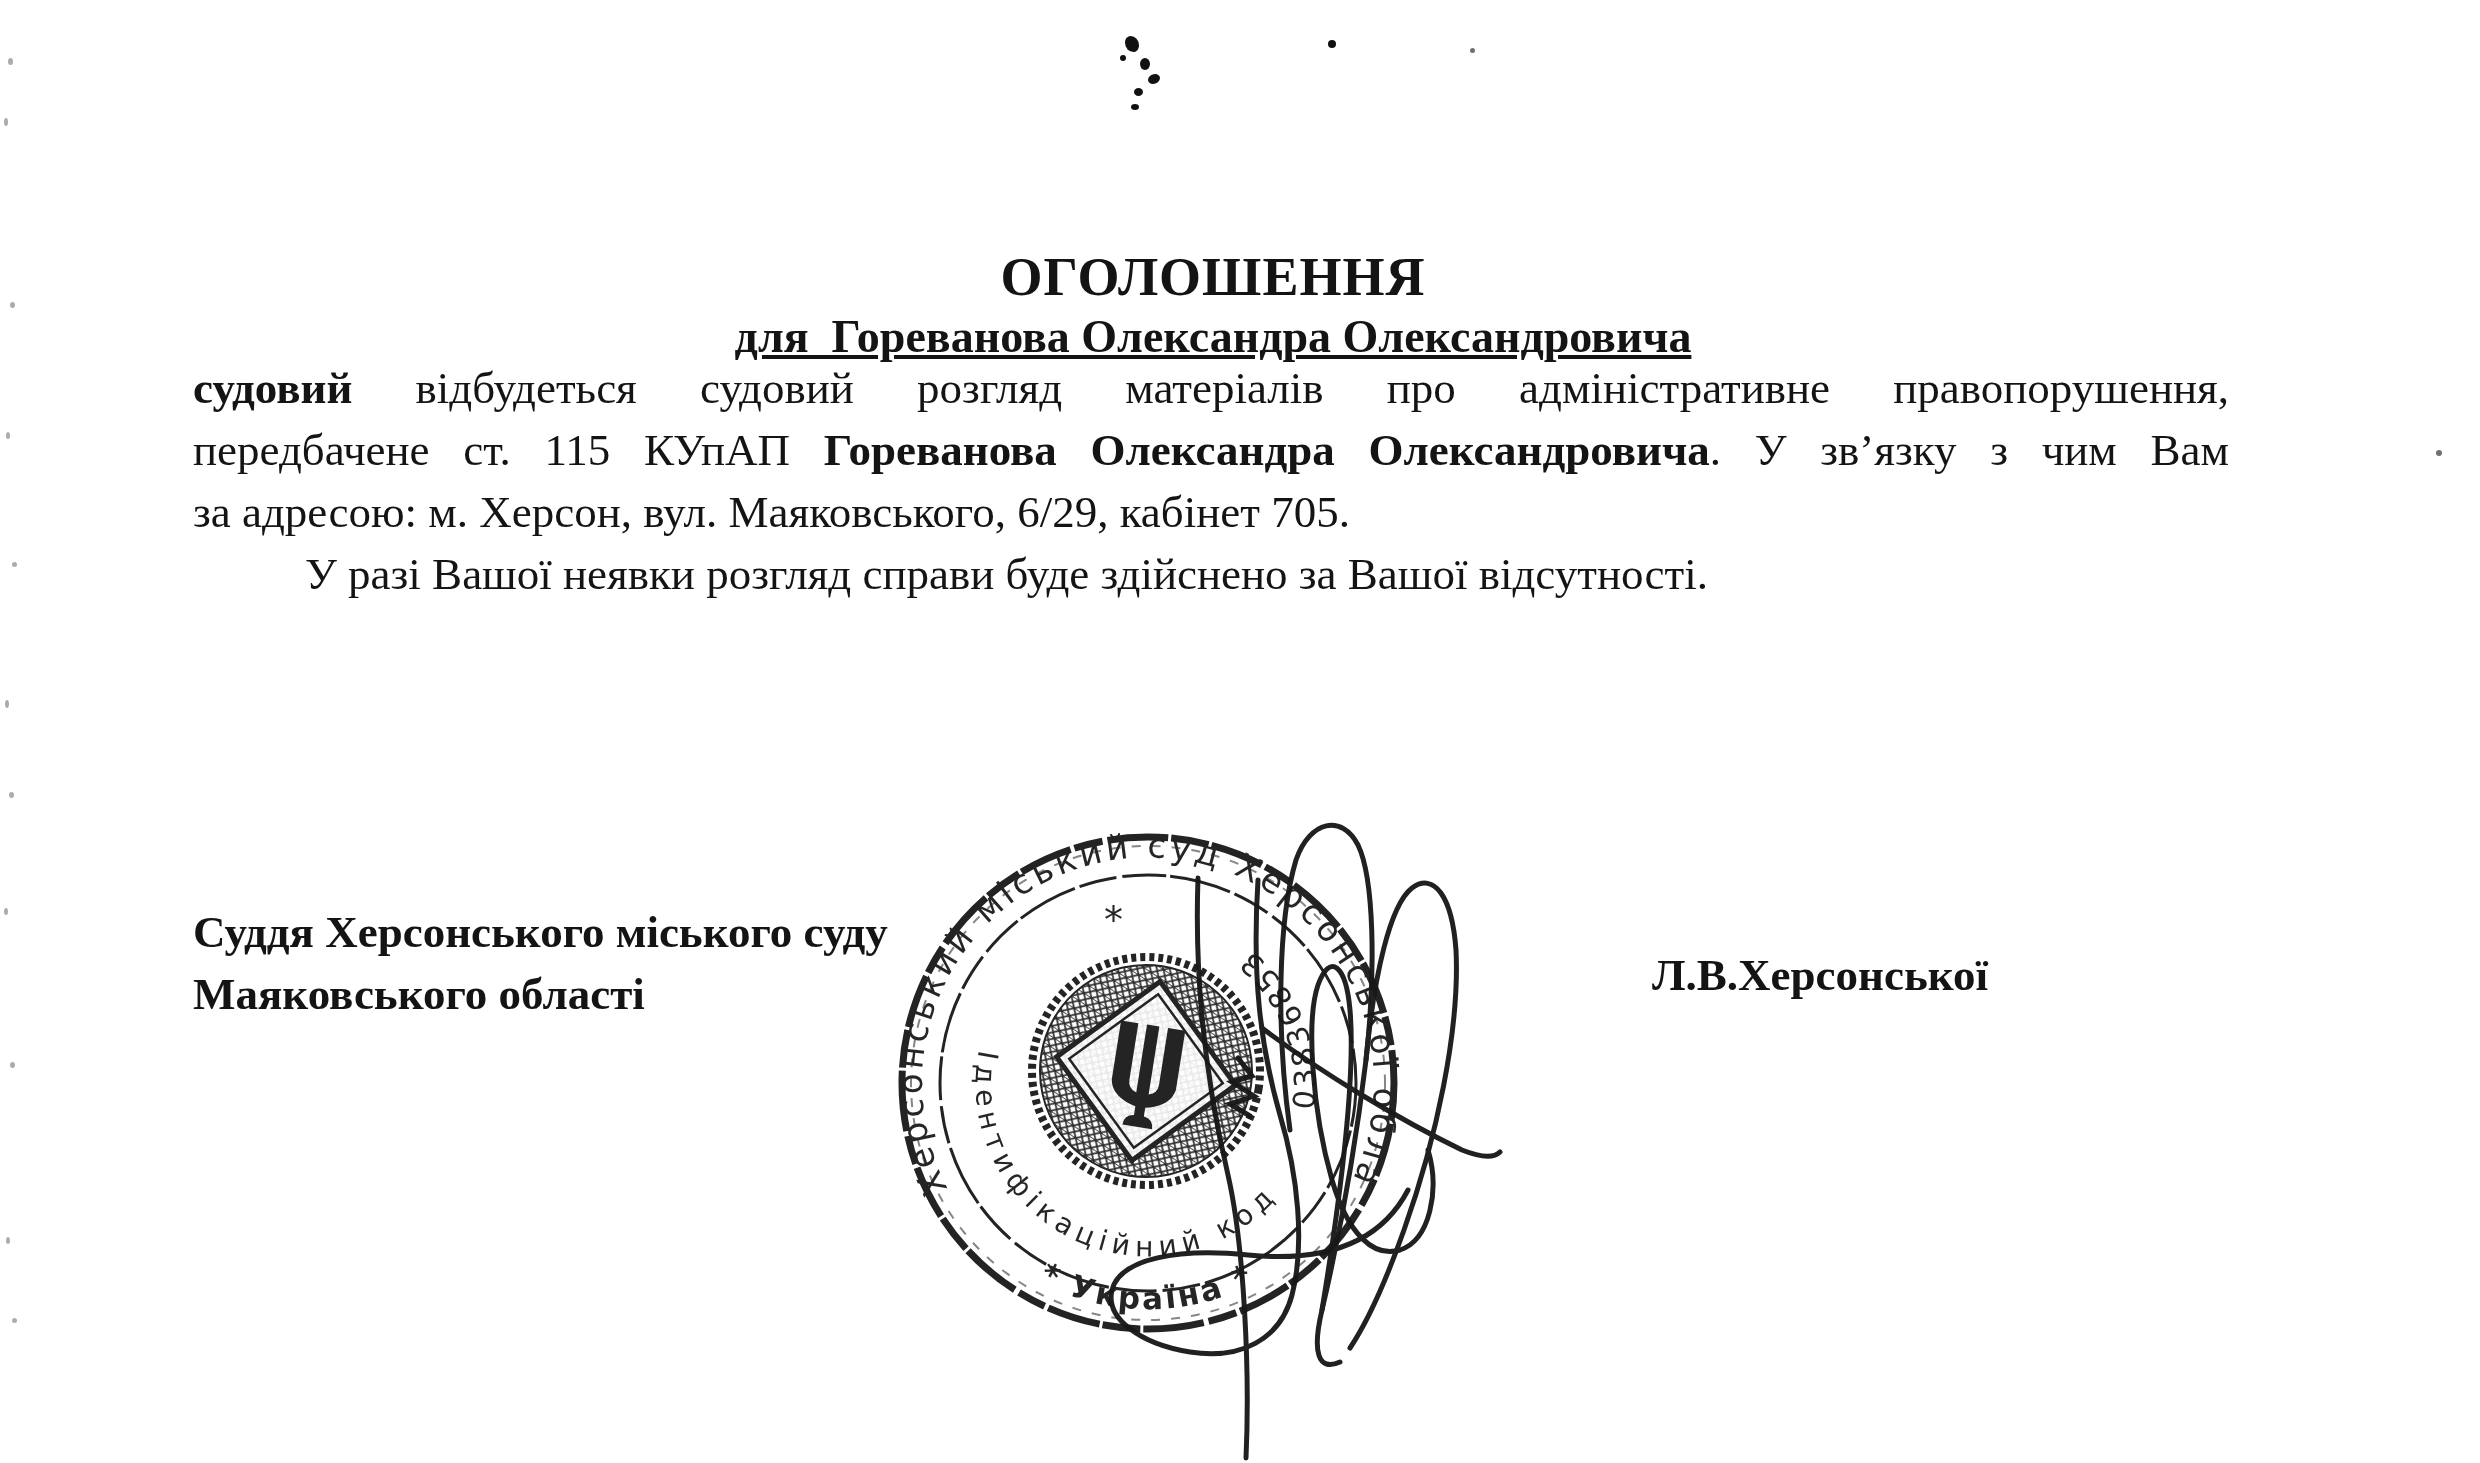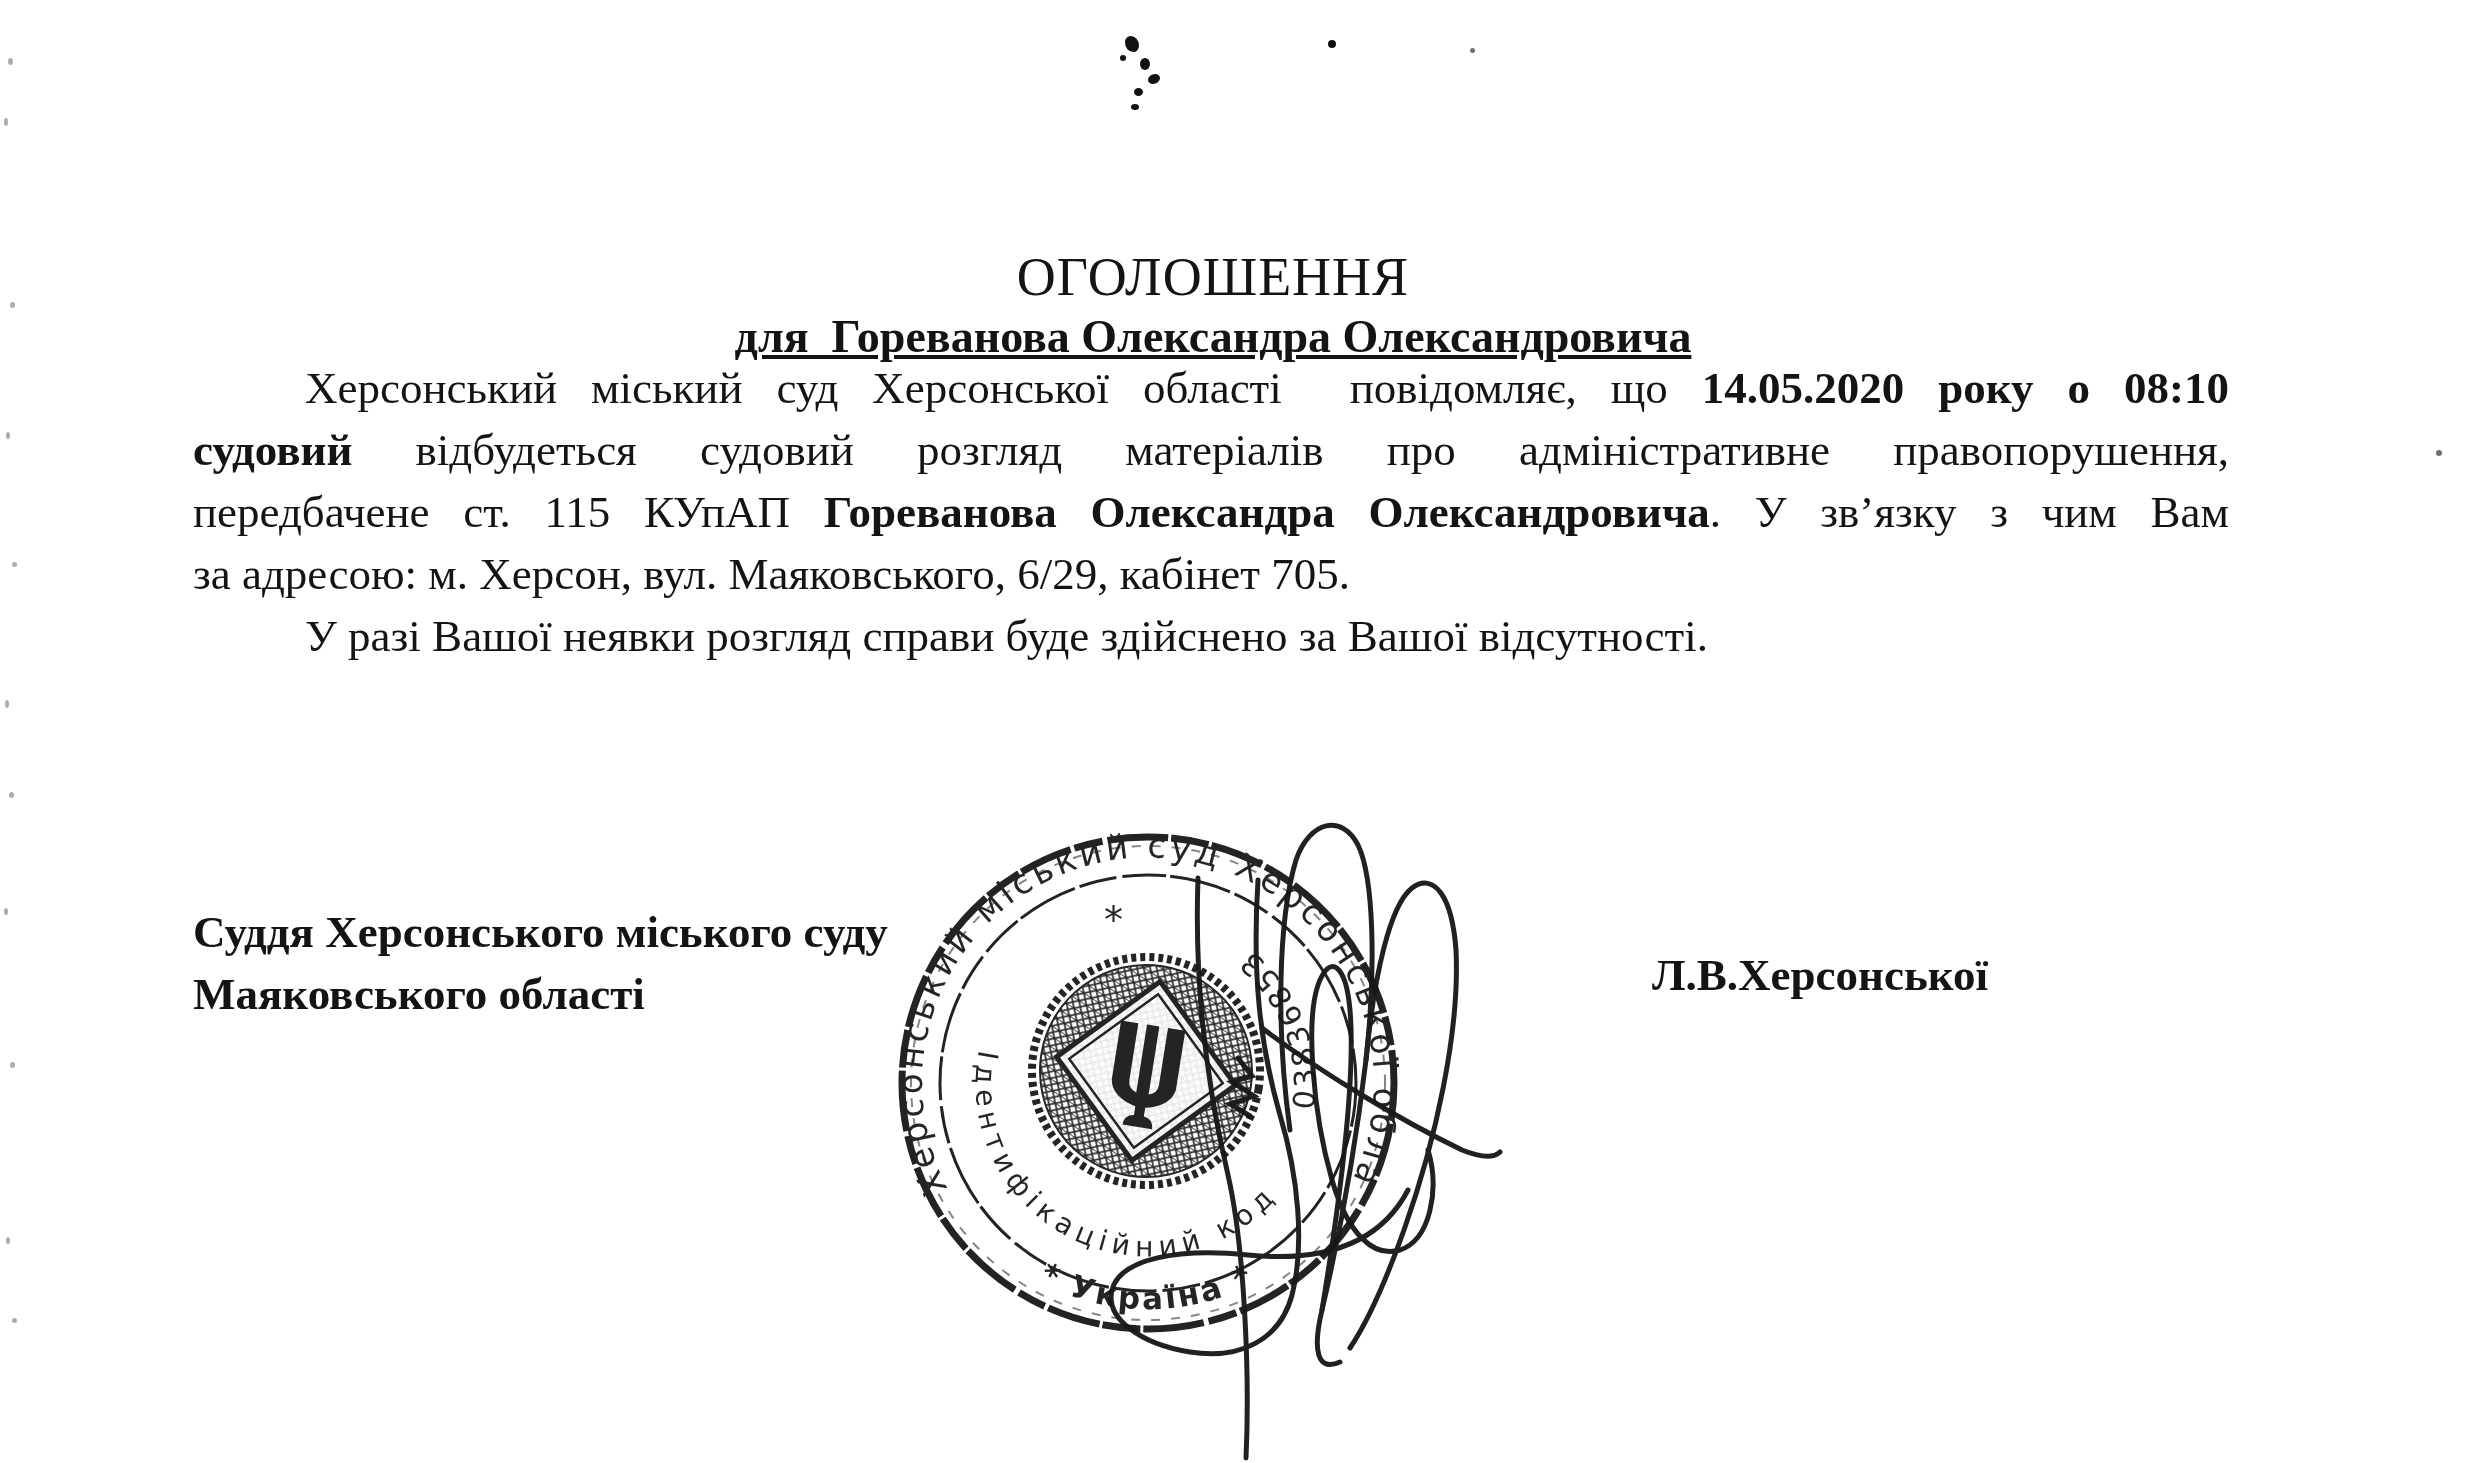--- a/index.html
+++ b/index.html
@@ -6,21 +6,21 @@
   .page{
     position:relative;
     width:2480px;height:1463px;
     background:#ffffff;
     overflow:hidden;
     font-family:"Liberation Serif", serif;
     color:#141414;
   }
   .doc-title{
     position:absolute;left:195px;top:247px;width:2036px;
-    text-align:center;font-size:54px;font-weight:normal;letter-spacing:1px;
+    text-align:center;font-size:54px;font-weight:bold;letter-spacing:1px;
     line-height:60px;
   }
   .doc-subtitle{
     position:absolute;left:195px;top:309px;width:2036px;
     text-align:center;font-size:46px;font-weight:bold;
     line-height:56px;white-space:pre;text-decoration:underline;
   }
   .body-block{
     position:absolute;left:193px;top:357px;width:2036px;
   }
@@ -69,21 +69,20 @@
   <div class="speck faint" style="left:9px;top:792px;width:5px;height:6px;"></div>
   <div class="speck faint" style="left:4px;top:908px;width:4px;height:7px;"></div>
   <div class="speck faint" style="left:10px;top:1062px;width:5px;height:6px;"></div>
   <div class="speck faint" style="left:6px;top:1237px;width:4px;height:7px;"></div>
   <div class="speck faint" style="left:12px;top:1318px;width:5px;height:5px;"></div>
 
   <div class="doc-title">ОГОЛОШЕННЯ</div>
   <div class="doc-subtitle">для &nbsp;Гореванова Олександра Олександровича</div>
 
   <div class="body-block">
-    <div class="line just indent"><span>Херсонський міський суд Херсонської області &nbsp;повідомляє, що </span><b>14.05.2020 року о 08:10</b></div>
     <div class="line just"><b>судовий</b><span> відбудеться судовий розгляд матеріалів про адміністративне правопорушення,</span></div>
     <div class="line just"><span>передбачене ст. 115 КУпАП </span><b>Гореванова Олександра Олександровича</b><span>. У зв’язку з чим Вам</span></div>
     <div class="line">за адресою: м. Херсон, вул. Маяковського, 6/29, кабінет 705.</div>
     <div class="line indent">У разі Вашої неявки розгляд справи буде здійснено за Вашої відсутності.</div>
   </div>
 
   <div class="sig-block">
     <div class="line">Суддя Херсонського міського суду</div>
     <div class="line">Маяковського області</div>
   </div>

